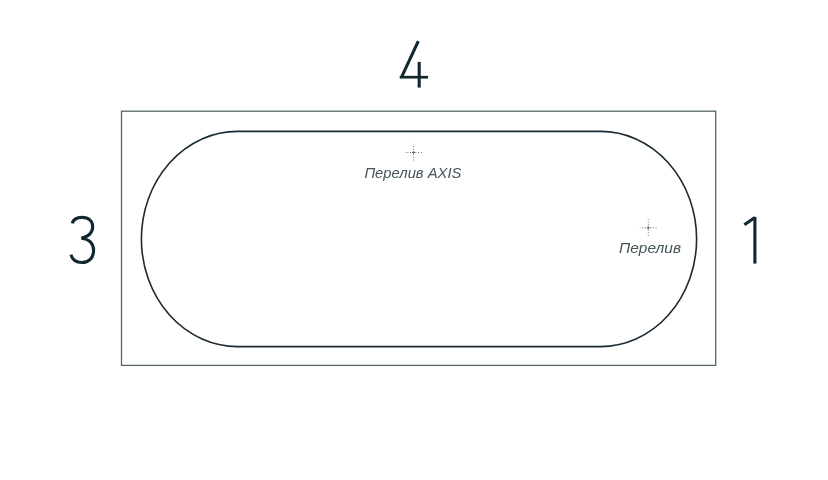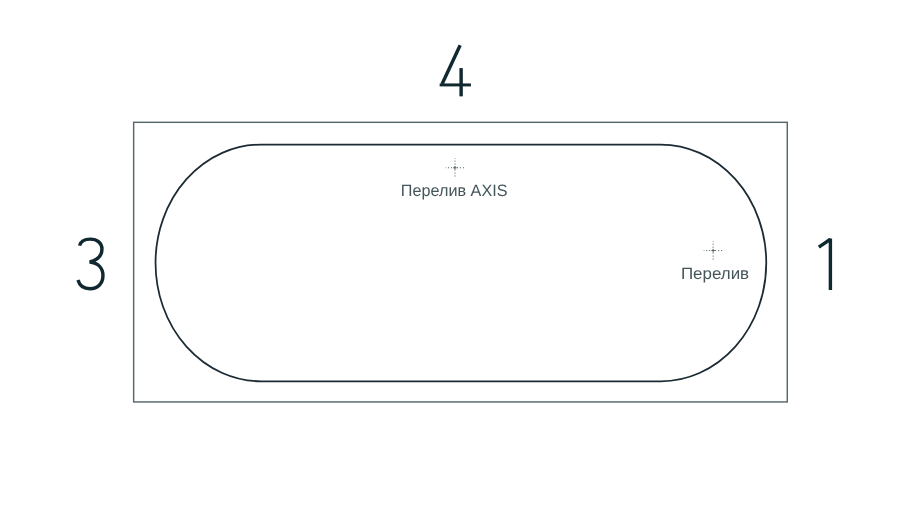--- a/index.html
+++ b/index.html
@@ -1,16 +1,16 @@
 <!DOCTYPE html>
 <html><head>
 <meta charset="utf-8">
 <style>
   html,body{margin:0;padding:0;background:#ffffff;}
-  .stage{position:relative;width:828px;height:372px;background:#ffffff;overflow:hidden;}
+  .stage{position:relative;width:828px;height:372px;background:#ffffff;overflow:hidden;font-style:italic;}
   svg text{font-family:"Liberation Sans",sans-serif;}
 </style>
 </head>
 <body>
 
 <div class="stage">
 <svg width="828" height="480" viewBox="0 0 828 480" xmlns="http://www.w3.org/2000/svg">
 
   <rect x="121.5" y="111.2" width="594.2" height="254.2" fill="none" stroke="#566669" stroke-width="1.3"></rect>
 

